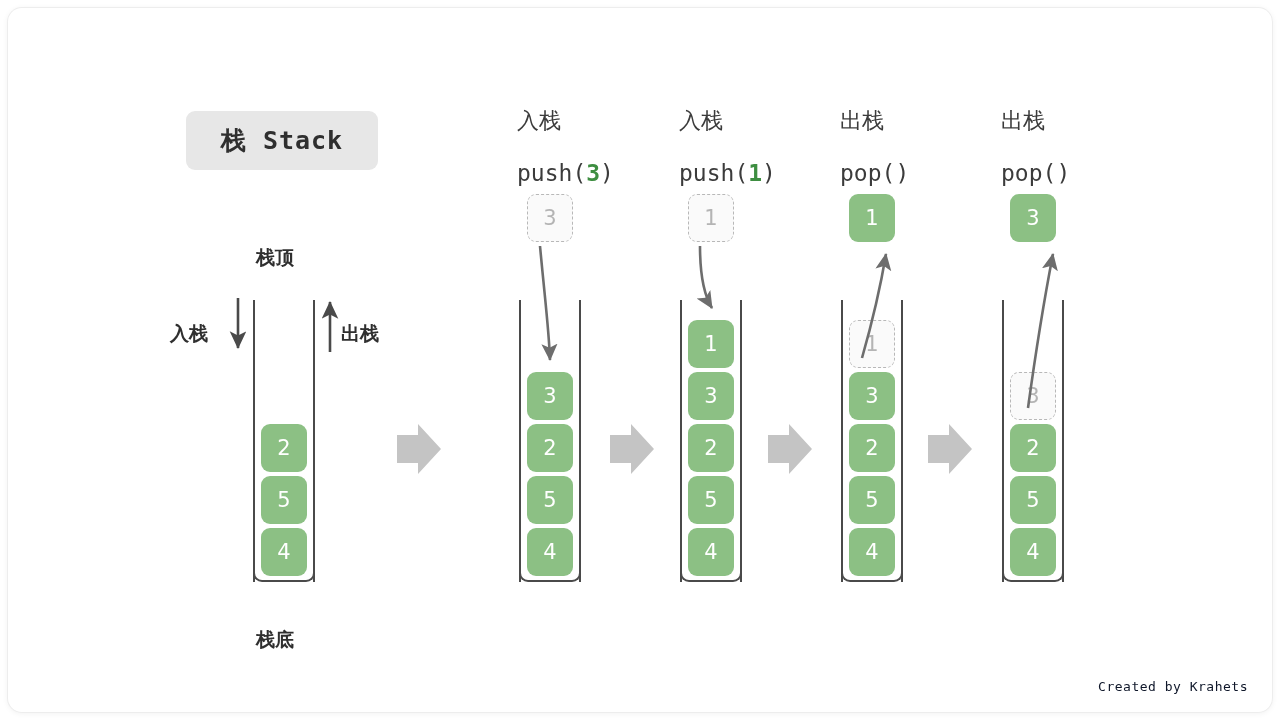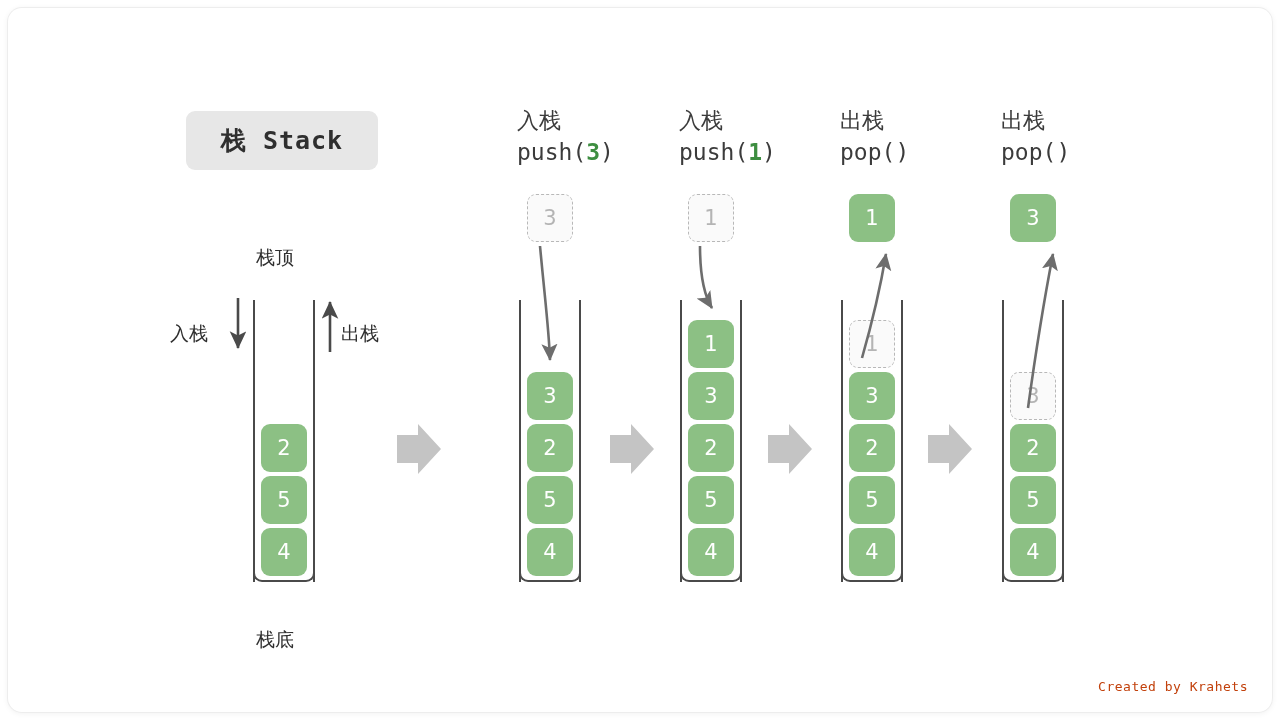--- a/index.html
+++ b/index.html
@@ -22,33 +22,33 @@
     background:#e7e7e7;border-radius:9px;
     display:flex;align-items:center;justify-content:center;
   }
   #title-badge .t{
     font-family:"DejaVu Sans Mono","Liberation Mono",monospace;
     font-size:25px;font-weight:bold;color:#2f2f2f;letter-spacing:1px;
   }
 
   
   .cjk-label{
-    position:absolute;font-size:19px;font-weight:normal;color:#2f2f2f;
+    position:absolute;font-size:19px;font-weight:bold;color:#2f2f2f;
     white-space:nowrap;
   }
   .op-label{
     position:absolute;text-align:left;white-space:nowrap;color:#3b3b3b;
   }
   .op-label .cn{
     display:block;font-size:22px;font-weight:normal;line-height:30px;color:#3b3b3b;
   }
   .op-label .code{
     display:block;
     font-family:"DejaVu Sans Mono","Liberation Mono",monospace;
-    font-size:23px;line-height:32px;color:#3b3b3b;
+    font-size:23px;line-height:32px;color:#3b3b3b;margin-top:21px;
   }
   .op-label .code .arg{color:#3e8e41;font-weight:bold;}
 
   
   .tube{position:absolute;}
   .tube .wall{position:absolute;top:0;width:2px;height:100%;background:#4a4a4a;}
   .tube .wall.l{left:0;}
   .tube .wall.r{right:0;}
   .tube .bottom{
     position:absolute;left:0;bottom:0;width:100%;height:16px;
@@ -68,21 +68,21 @@
     background:#fafafa;border:1.6px dashed #b8b8b8;color:#b4b4b4;
   }
 
   
   #curves{position:absolute;left:0;top:0;width:1280px;height:720px;pointer-events:none;}
 
   
   #credit{
     position:absolute;right:32px;bottom:26px;
     font-family:"DejaVu Sans Mono","Liberation Mono",monospace;
-    font-size:13px;color:#c2410c;letter-spacing:0.5px;
+    font-size:13px;color:#0f172a;letter-spacing:0.5px;
   }
 </style>
 </head>
 <body>
 
 <div id="card"></div>
 
 <div id="stage">
 
   <div id="title-badge">

